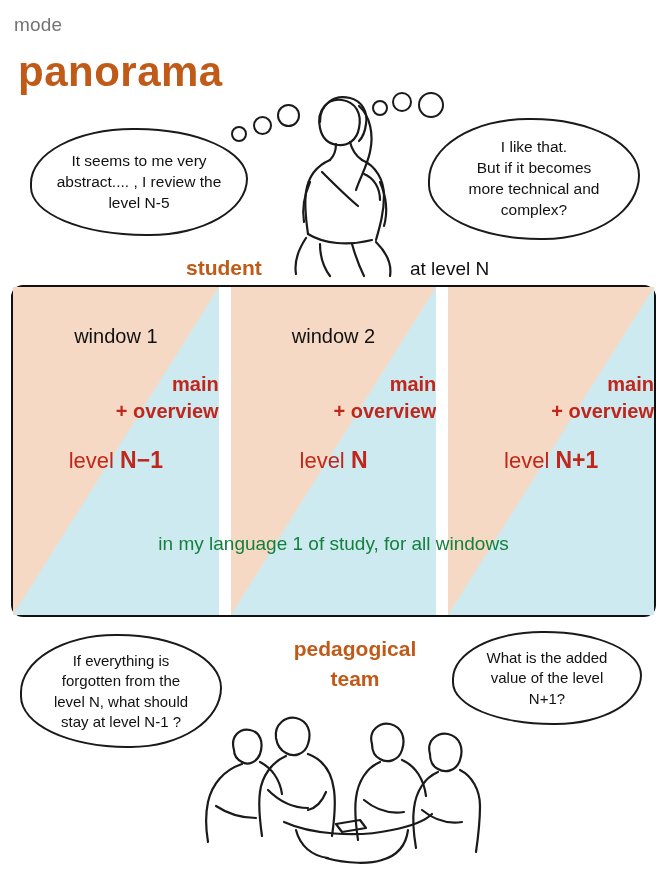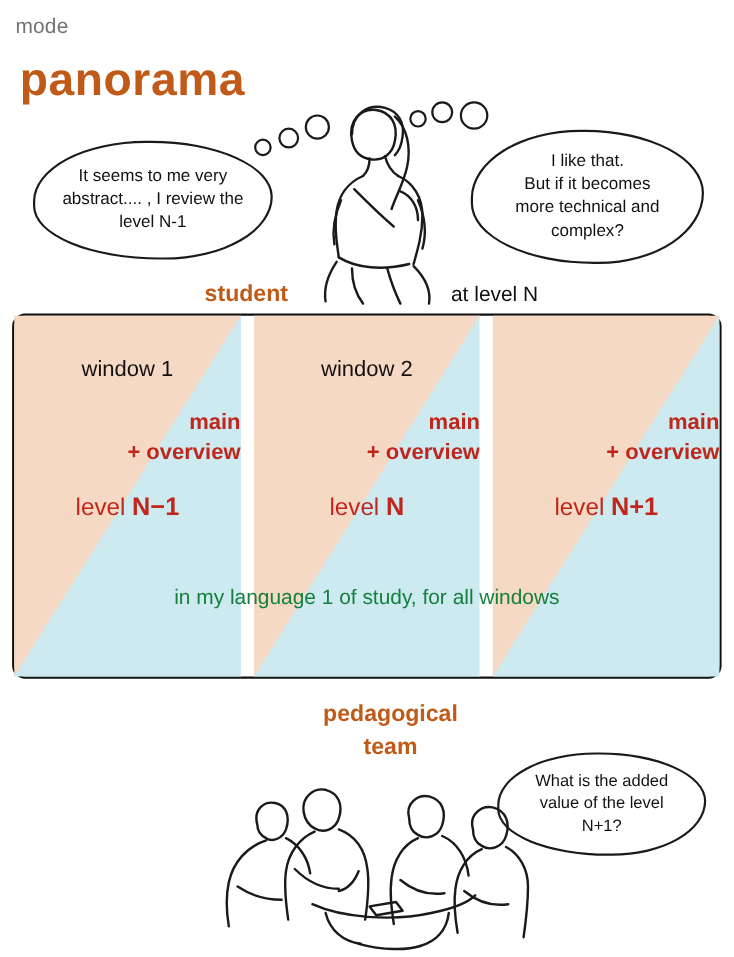--- a/index.html
+++ b/index.html
@@ -80,21 +80,21 @@
   }
   #bubble-team-left {
     left: 20px;
     top: 634px;
     width: 202px;
     height: 114px;
     font-size: 15px;
   }
   #bubble-team-right {
     left: 452px;
-    top: 684px;
+    top: 631px;
     width: 190px;
     height: 94px;
     font-size: 15px;
   }
 
   
   .dot {
     position: absolute;
     border: 2px solid #1a1a1a;
     border-radius: 50%;
@@ -228,21 +228,21 @@
 </style>
 </head>
 <body>
 
 <div class="page">
 
   <div class="mode-label">mode</div>
   <div class="panorama-title">panorama</div>
 
   <div class="bubble bubble-cloud" id="bubble-student-left">
-    <div class="bubble-inner">It seems to me very abstract.... , I review the level N-1</div>
+    <div class="bubble-inner">It seems to me very abstract.... , I review the level N-5</div>
   </div>
   <div class="bubble bubble-cloud" id="bubble-student-right">
     <div class="bubble-inner">I like that.
 But if it becomes
 more technical  and
 complex?</div>
   </div>
 
   <div class="dot" id="dot-a"></div>
   <div class="dot" id="dot-b"></div>
@@ -306,20 +306,26 @@
         <div class="win-level"><span>level </span><span class="lv-strong">N+1</span></div>
       </div>
 
       <div class="language-note">in my language 1 of study, for all windows</div>
     </div>
   </div>
 
   <div class="team-label">pedagogical
 team</div>
 
+  <div class="bubble bubble-cloud" id="bubble-team-left">
+    <div class="bubble-inner">If everything  is
+forgotten from the
+level N, what should
+stay at level  N-1 ?</div>
+  </div>
   <div class="bubble bubble-cloud" id="bubble-team-right">
     <div class="bubble-inner">What is the added
 value of the level
 N+1?</div>
   </div>
 
   <div class="figure" id="team-figure">
     <svg viewBox="0 0 320 160" width="320" height="160" fill="none" stroke="#1a1a1a" stroke-width="2.2" stroke-linecap="round" stroke-linejoin="round">
 
       <path d="M58 44 C54 30 64 22 74 24 C84 26 88 36 84 48 C81 56 72 60 66 56 C60 53 58 48 58 44 Z"></path>

